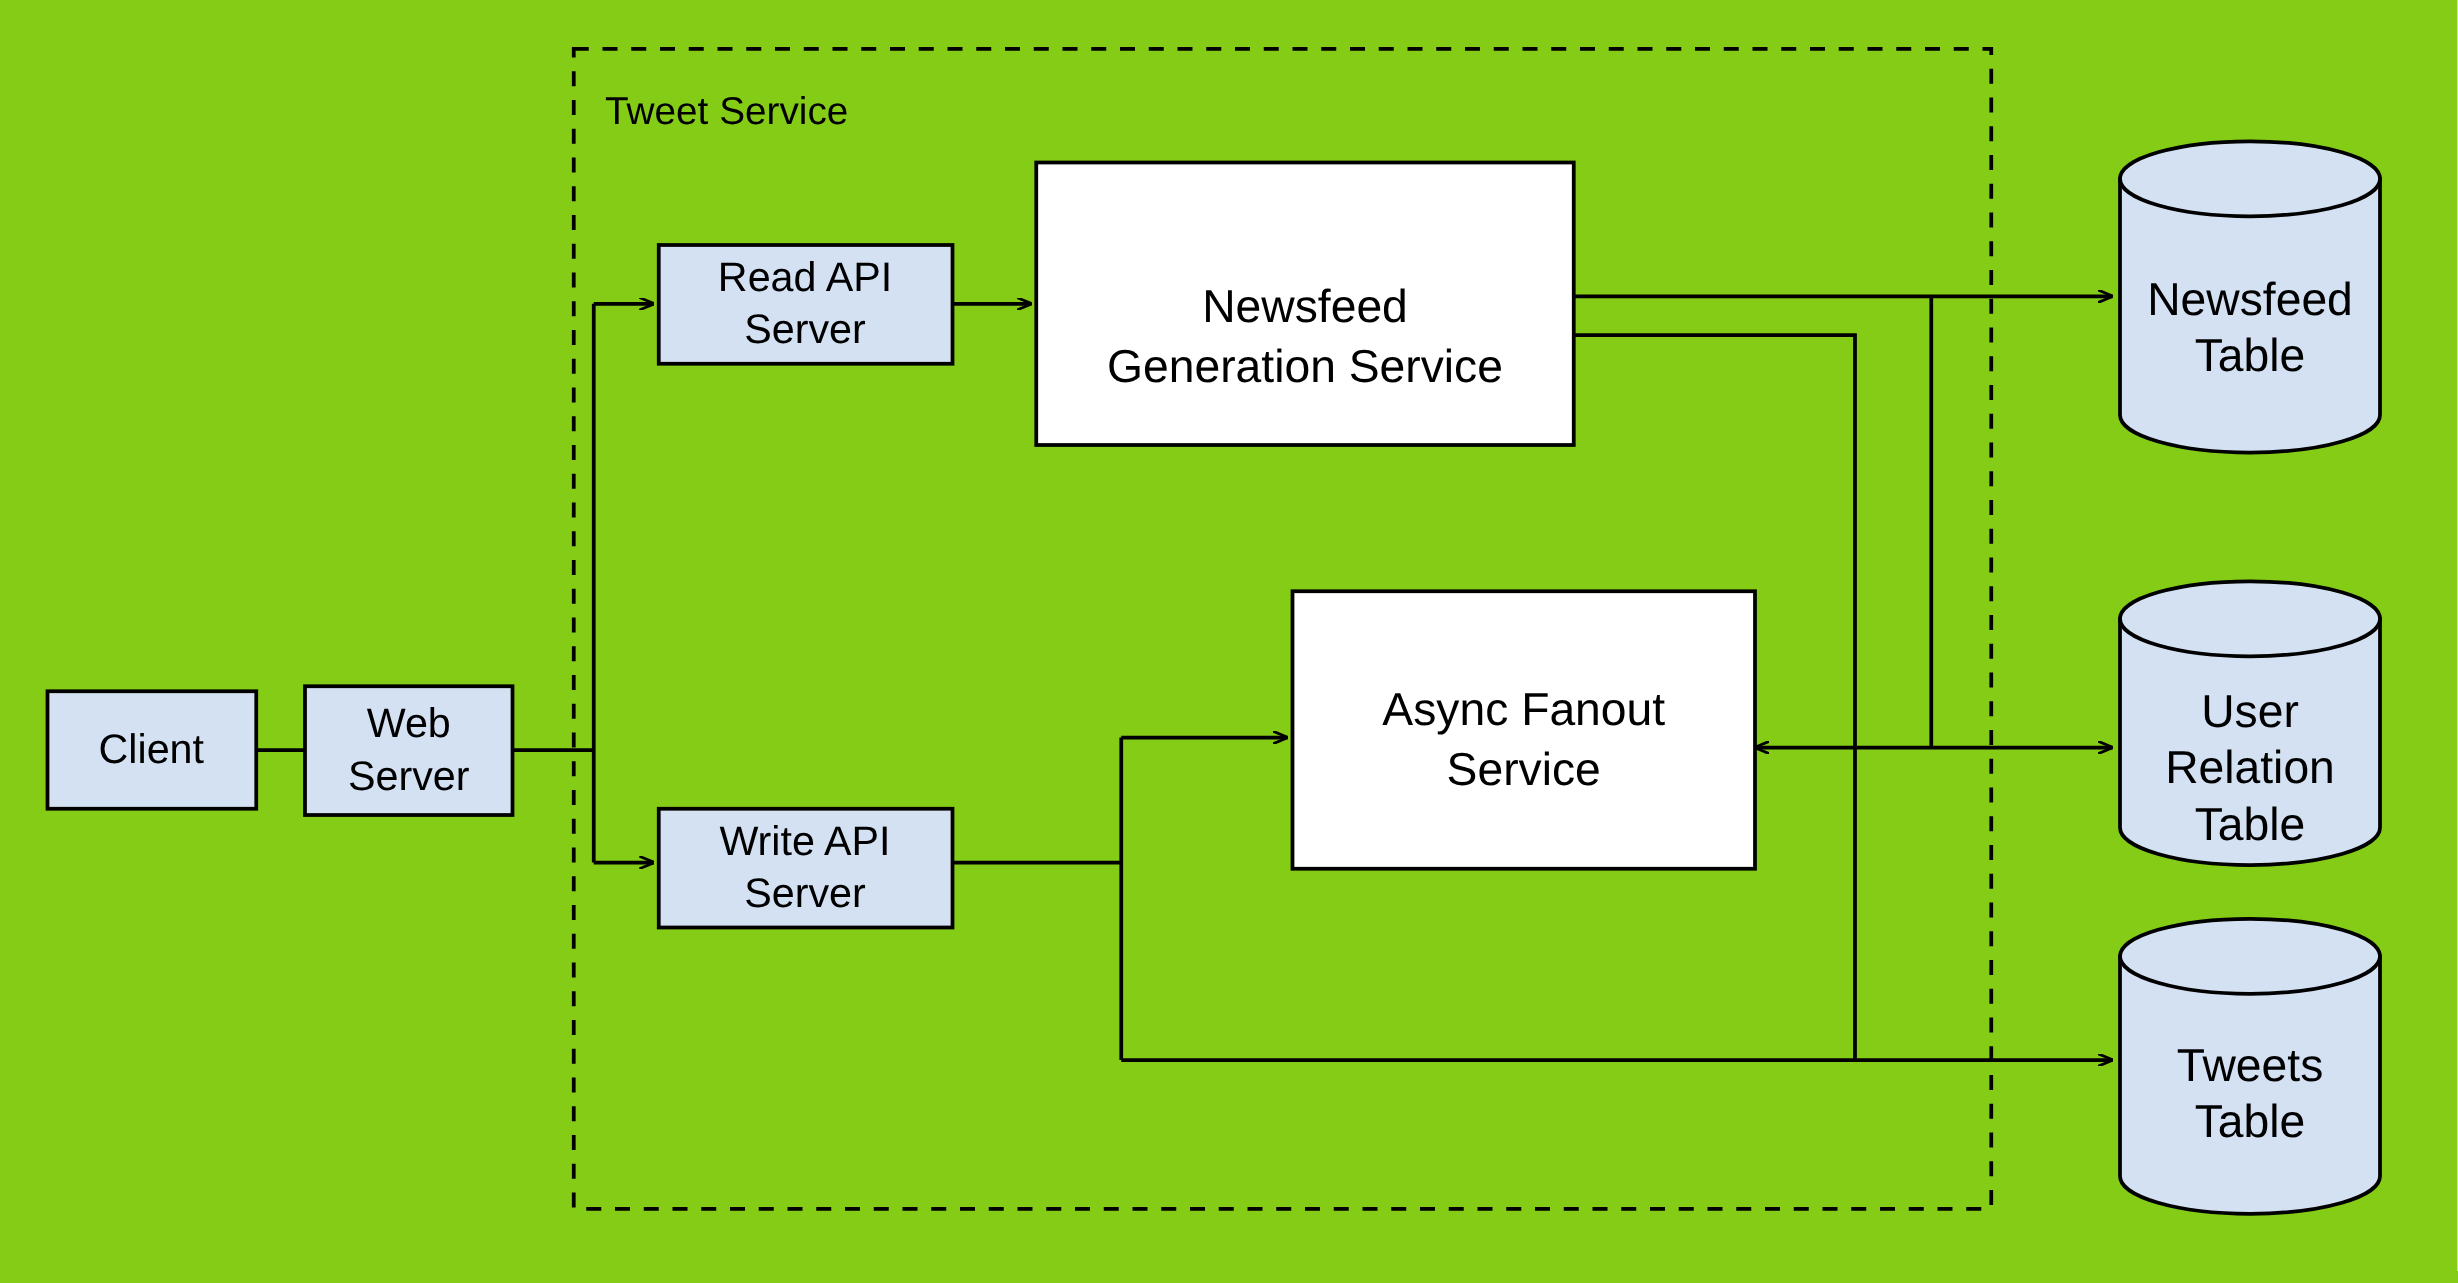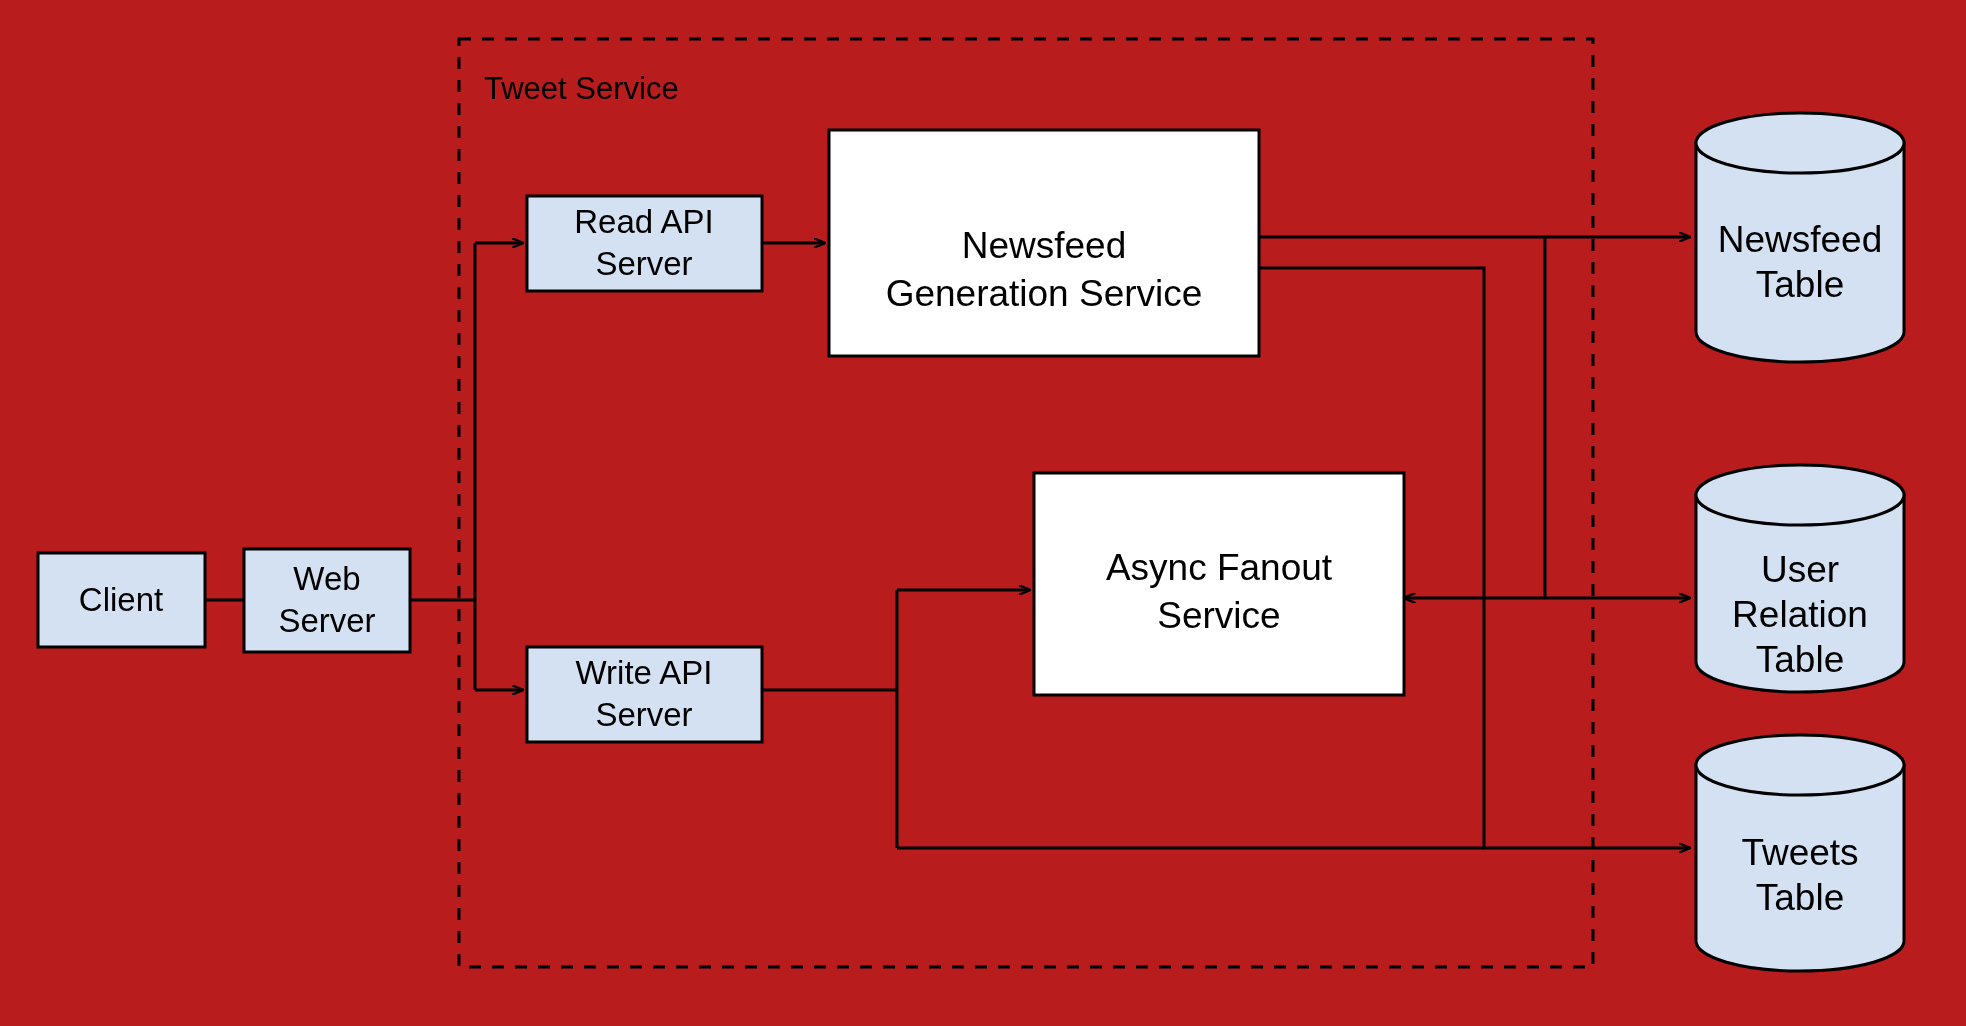--- a/index.html
+++ b/index.html
@@ -10,21 +10,21 @@
   body {
     font-family: "Liberation Sans", sans-serif;
     width: 1966px;
     height: 1026px;
     overflow: hidden;
   }
   #stage {
     position: relative;
     width: 1966px;
     height: 1026px;
-    background: #b91c1c;
+    background: #84cc16;
     text-align: center;
   }
   #diagram-svg {
     position: absolute;
     left: 0;
     top: 0;
     width: 1966px;
     height: 1026px;
   }
   .node-label {

